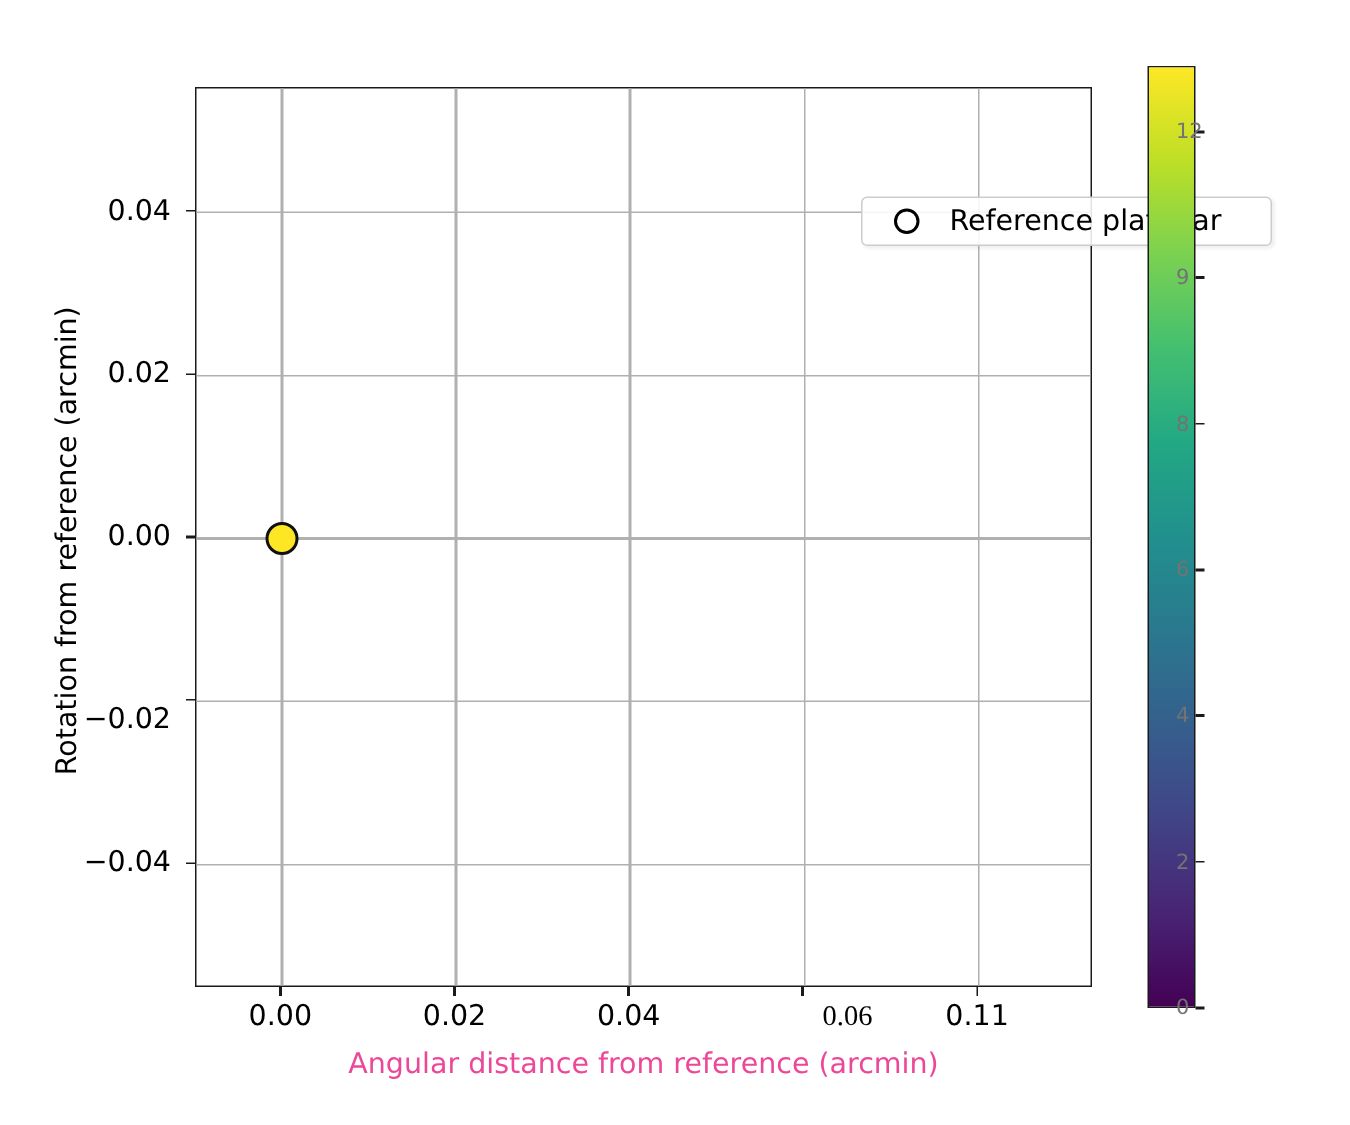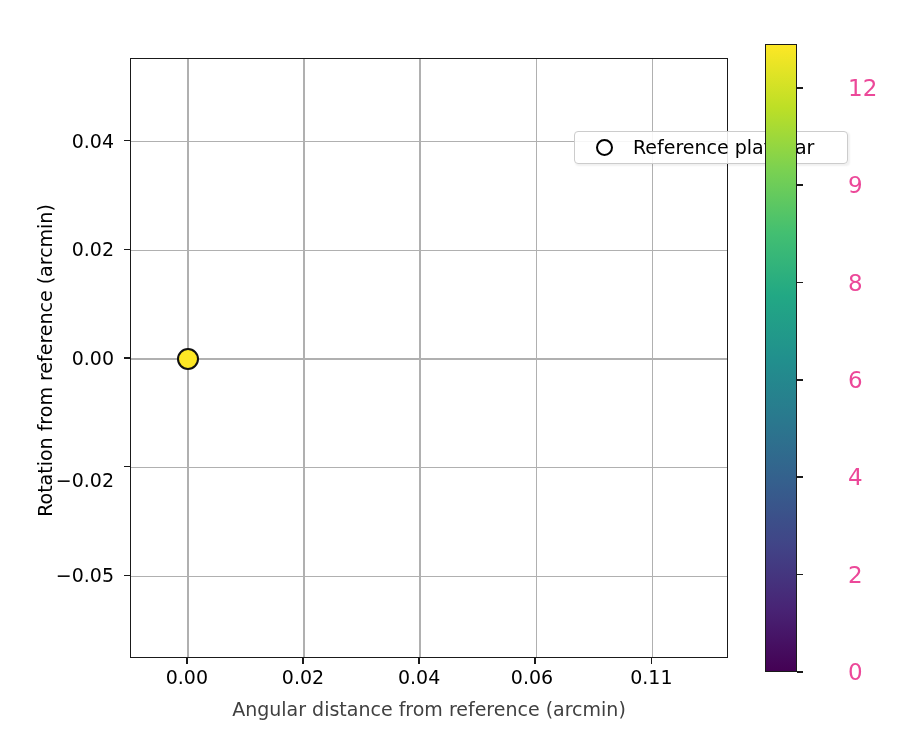--- a/index.html
+++ b/index.html
@@ -103,21 +103,21 @@
   }
 
   
   #xlabel {
     position: absolute;
     left: 130px;
     top: 700px;
     width: 598px;
     text-align: center;
     font-size: 19px;
-    color: #404040;
+    color: #ec4899;
     white-space: nowrap;
     line-height: 1;
   }
   #ylabel {
     position: absolute;
     left: -255px;
     top: 351px;
     width: 600px;
     text-align: center;
     font-size: 19px;
@@ -191,23 +191,23 @@
   }
   .cb-tick {
     position: absolute;
     left: 797px;
     width: 6px;
     height: 1.6px;
     background: #1a1a1a;
   }
   .cb-ticklabel {
     position: absolute;
-    left: 848px;
-    font-size: 23px;
-    color: #ec4899;
+    left: 784px;
+    font-size: 14px;
+    color: #737373;
     transform: translateY(-50%);
     white-space: nowrap;
     line-height: 1;
   }
 </style>
 </head>
 <body>
 
 <div id="figure">
 
@@ -237,35 +237,35 @@
   </div>
 
   <div id="xaxis-ticks">
       <div class="tick-x" style="left: 186.097px;"></div>
       <div class="ticklabel-x" style="left: 186.897px;">0.00</div>
       <div class="tick-x" style="left: 302.214px;"></div>
       <div class="ticklabel-x" style="left: 303.014px;">0.02</div>
       <div class="tick-x" style="left: 418.33px;"></div>
       <div class="ticklabel-x" style="left: 419.13px;">0.04</div>
       <div class="tick-x" style="left: 534.447px;"></div>
-      <div class="ticklabel-x" style="left: 532px;">0.06</div>
+      <div class="ticklabel-x" style="left: 565px; font-family: Liberation Serif, serif;">0.06</div>
       <div class="tick-x" style="left: 650.563px;"></div>
       <div class="ticklabel-x" style="left: 651.363px;">0.11</div>
     </div>
   <div id="yaxis-ticks">
       <div class="tick-y" style="top: 139.809px;"></div>
       <div class="ticklabel-y" style="top: 140.609px;">0.04</div>
       <div class="tick-y" style="top: 248.504px;"></div>
       <div class="ticklabel-y" style="top: 249.304px;">0.02</div>
       <div class="tick-y" style="top: 357.2px;"></div>
       <div class="ticklabel-y" style="top: 358px;">0.00</div>
       <div class="tick-y" style="top: 465.896px;"></div>
       <div class="ticklabel-y" style="top: 466.696px; margin-top: 13px;">−0.02</div>
       <div class="tick-y" style="top: 574.591px;"></div>
-      <div class="ticklabel-y" style="top: 575.391px;">−0.05</div>
+      <div class="ticklabel-y" style="top: 575.391px;">−0.04</div>
     </div>
 
   <div id="xlabel">Angular distance from reference (arcmin)</div>
   <div id="ylabel">Rotation from reference (arcmin)</div>
 
   <div id="colorbar">
     <div id="colorbar-gradient" style="background: linear-gradient(to top, rgb(68, 1, 84), rgb(72, 36, 117), rgb(65, 68, 135), rgb(53, 95, 141), rgb(42, 120, 142), rgb(33, 144, 141), rgb(34, 168, 132), rgb(67, 191, 113), rgb(122, 209, 81), rgb(189, 223, 38), rgb(253, 231, 37));"></div>
   </div>
   <div id="colorbar-ticks">
       <div class="cb-tick" style="top: 671.2px;"></div>

